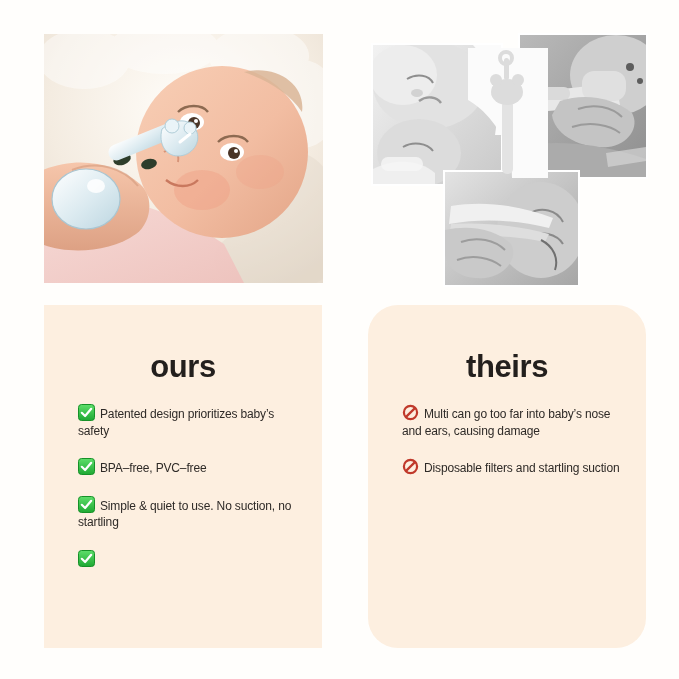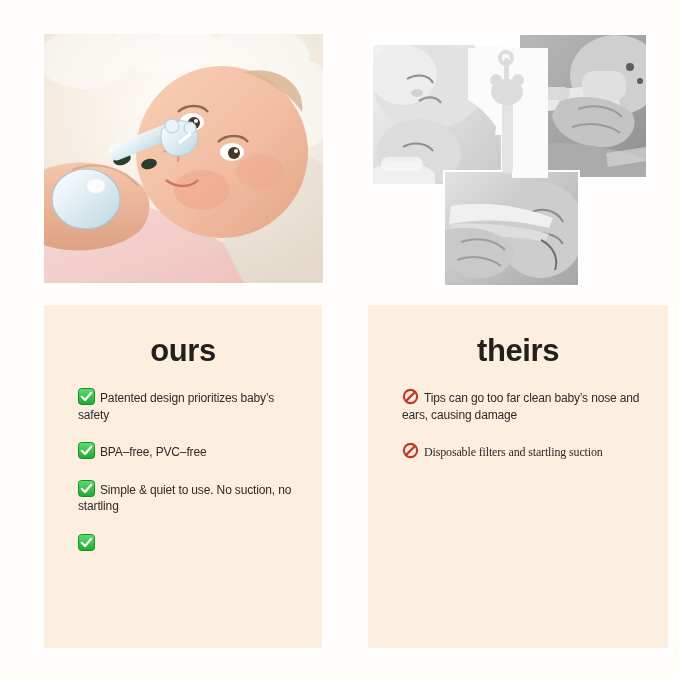--- a/index.html
+++ b/index.html
@@ -80,24 +80,24 @@
     top: 295px;
     width: 679px;
     height: 384px;
   }
   .panel {
     position: absolute;
     top: 10px;
     background: #fdefe0;
     height: 343px;
     box-sizing: border-box;
-    padding: 0 18px;
+    padding: 16px 18px;
   }
   .panel-ours   { left: 44px;  width: 278px; }
-  .panel-theirs { left: 368px; width: 300px; }
+  .panel-theirs { left: 368px; width: 278px; border-radius: 30px; }
 
   .panel-title {
     text-align: center;
     color: #231f1d;
     font-size: 31px;
     line-height: 1;
     letter-spacing: -0.4px;
     margin: 0;
     padding-top: 30px;
     padding-bottom: 22px;
@@ -112,21 +112,21 @@
   }
   .feature-item {
     display: block;
     margin: 0 0 19px 16px;
     color: #2e2a27;
     font-size: 12px;
     line-height: 1.38;
     letter-spacing: -0.15px;
     text-indent: 0;
   }
-  .feature-item:last-child { margin-bottom: 0; font-family: Liberation Serif, serif; }
+  .feature-item:last-child { margin-bottom: 0; }
 
   .bullet-icon {
     display: inline-block;
     width: 17px;
     height: 17px;
     vertical-align: -3px;
     margin-right: 5px;
   }
   .bullet-icon svg { display: block; width: 17px; height: 17px; }
 
@@ -345,21 +345,21 @@
 
   <section class="panel panel-theirs">
     <h2 class="panel-title">theirs</h2>
     <ul class="feature-list">
       <li class="feature-item">
         <span class="bullet-icon">
           <svg viewBox="0 0 17 17">
             <circle cx="8.5" cy="8.5" r="6.6" fill="none" stroke="#c0392b" stroke-width="2.2"></circle>
             <line x1="4.1" y1="12.9" x2="12.9" y2="4.1" stroke="#c0392b" stroke-width="2.2" stroke-linecap="round"></line>
           </svg>
-        </span><span class="feature-text">Tips can go too far clean baby’s nose and ears, causing damage</span>
+        </span><span class="feature-text">Multi can go too far into baby’s nose and ears, causing damage</span>
       </li>
       <li class="feature-item">
         <span class="bullet-icon">
           <svg viewBox="0 0 17 17">
             <circle cx="8.5" cy="8.5" r="6.6" fill="none" stroke="#c0392b" stroke-width="2.2"></circle>
             <line x1="4.1" y1="12.9" x2="12.9" y2="4.1" stroke="#c0392b" stroke-width="2.2" stroke-linecap="round"></line>
           </svg>
         </span><span class="feature-text">Disposable filters and startling suction</span>
       </li>
     </ul>

